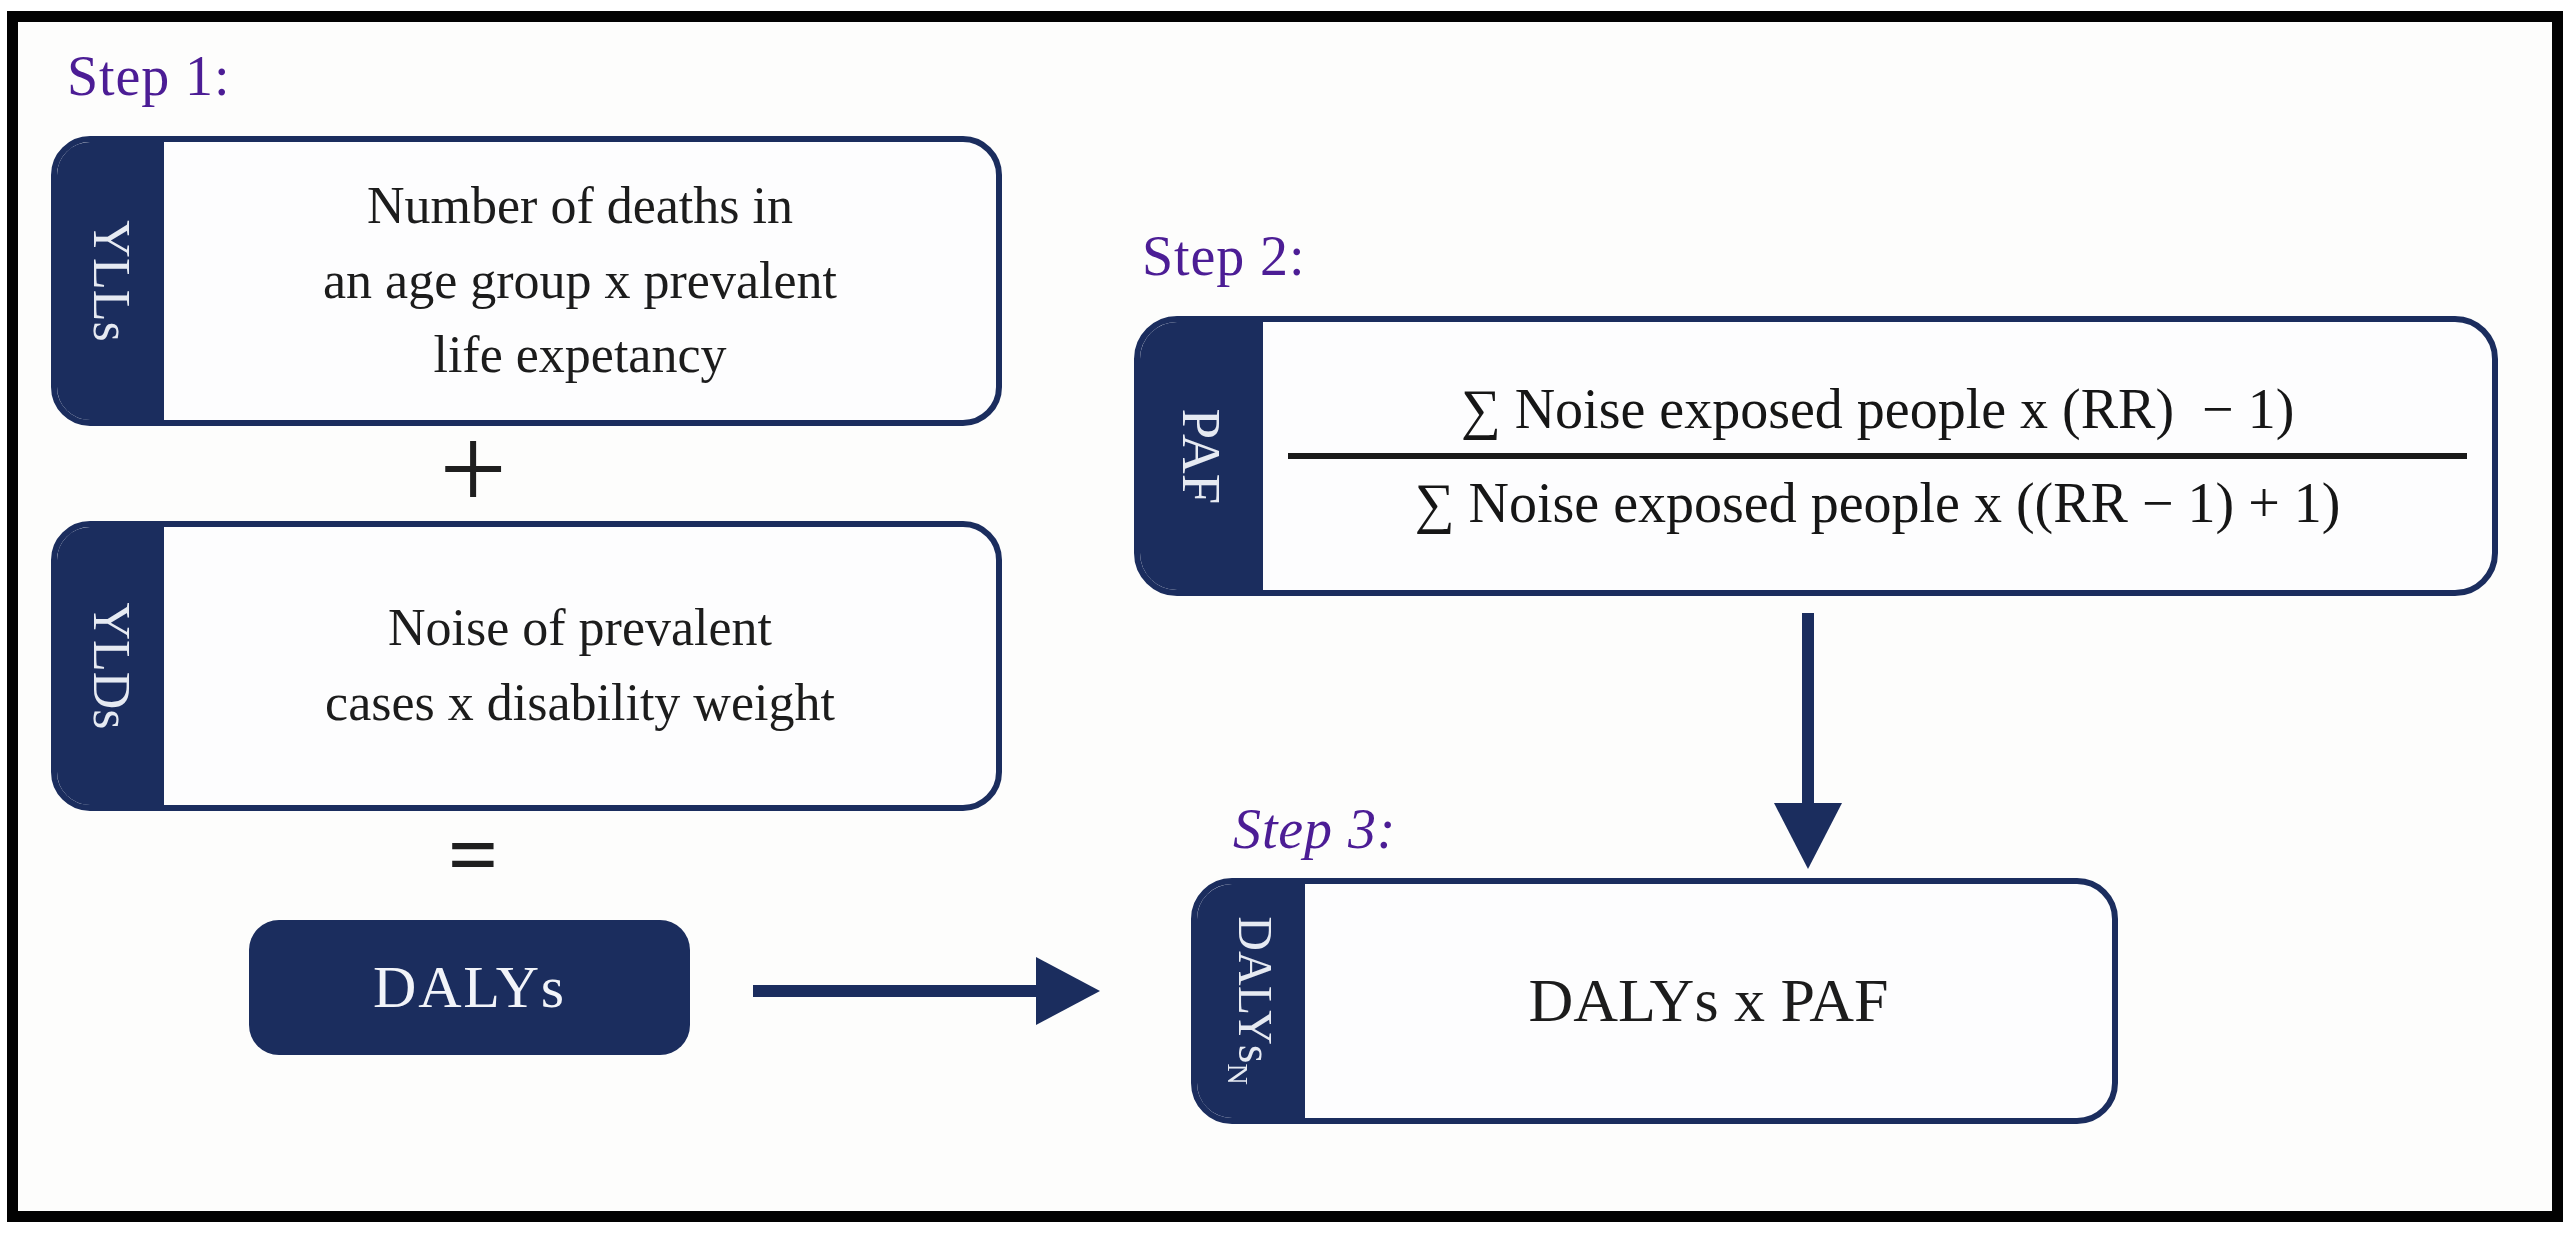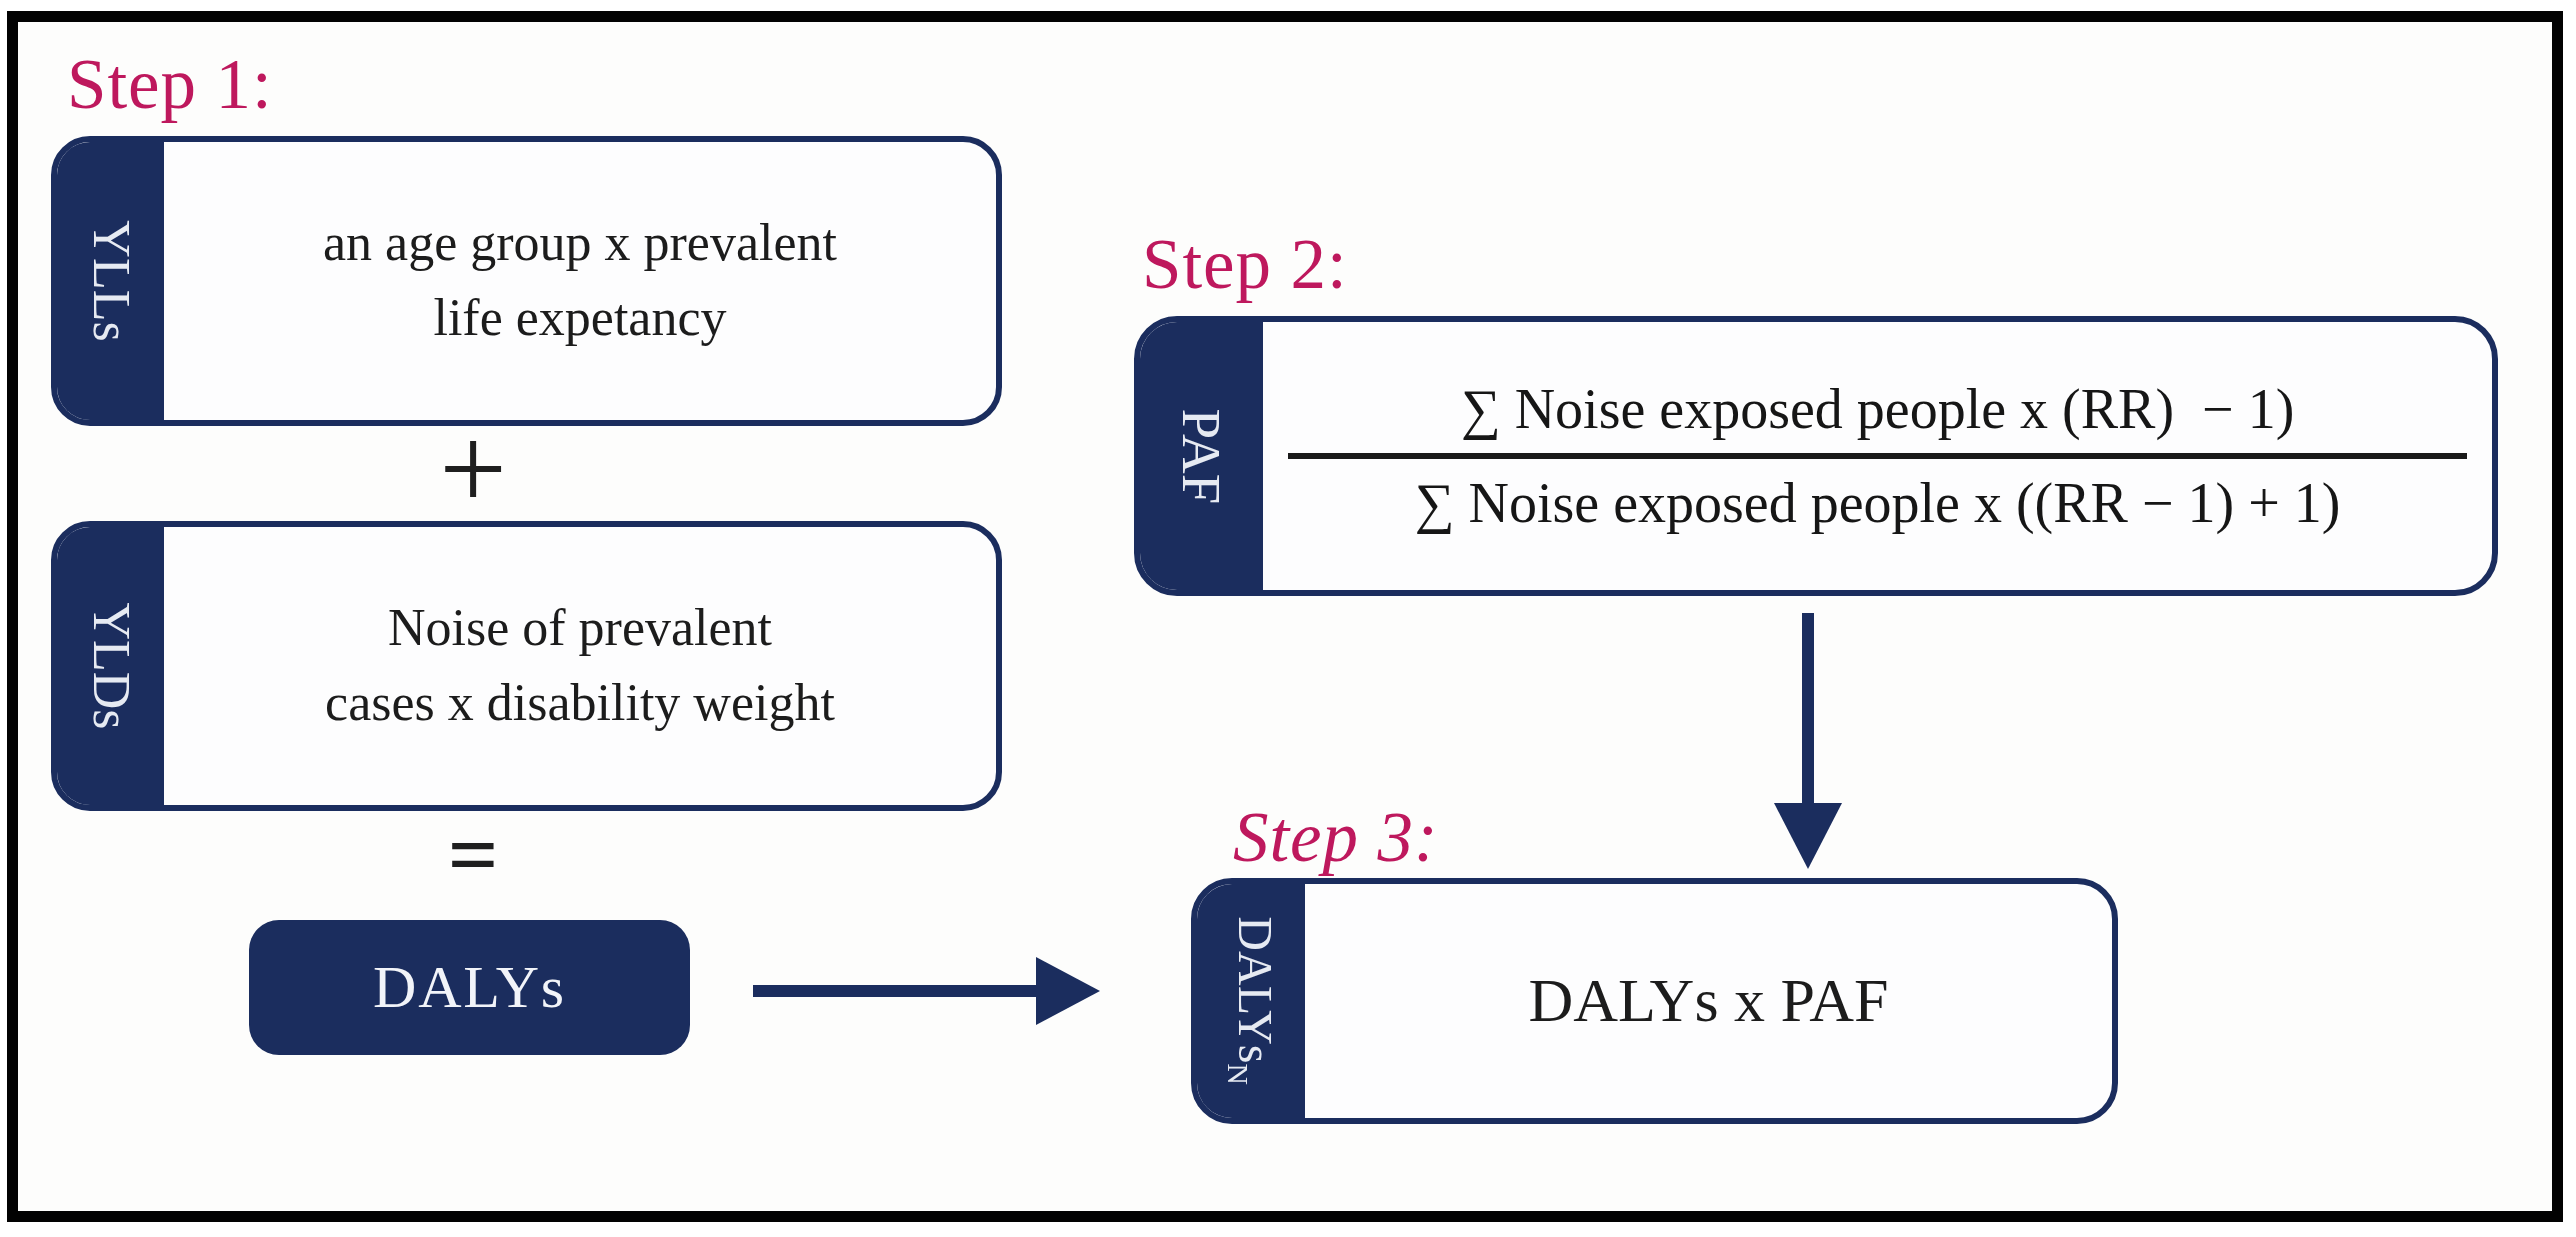--- a/index.html
+++ b/index.html
@@ -5,21 +5,21 @@
   html,body{margin:0;padding:0;background:#ffffff;}
   .stage{
     position:relative;width:2576px;height:1237px;background:#ffffff;overflow:hidden;
     font-family:"Liberation Serif","DejaVu Serif",serif;
   }
   .frame{
     position:absolute;left:7px;top:10.7px;width:2556px;height:1211px;
     box-sizing:border-box;border:11.5px solid #020202;background:#fdfdfc;
   }
   .step-label{
-    position:absolute;font-size:71px;color:#be185d;letter-spacing:0.9px;white-space:nowrap;
+    position:absolute;font-size:56px;color:#4c1d95;letter-spacing:0.9px;white-space:nowrap;
   }
   .tabbox{
     position:absolute;box-sizing:border-box;display:flex;overflow:hidden;
     border:6.2px solid #1b2d5e;background:#fdfdfe;border-radius:39px;
   }
   .tab{
     background:#1b2d5e;display:flex;align-items:center;justify-content:center;flex:0 0 auto;
   }
   .tab-label{
     transform:rotate(90deg);color:#e6eaf2;white-space:nowrap;line-height:1;
@@ -50,20 +50,21 @@
 
   <div class="frame"></div>
 
   <div class="step-label" style="left:67px;top:44px;">Step 1:</div>
 
   <div class="tabbox" style="left:51px;top:136px;width:951px;height:290px;">
     <div class="tab" style="width:107px;">
       <span class="tab-label" style="font-size:52px;">YLLs</span>
     </div>
     <div class="box-content">
+      <div class="body-line">Number of deaths in</div>
       <div class="body-line">an age group x prevalent</div>
       <div class="body-line">life expetancy</div>
     </div>
   </div>
 
   <div class="operator" style="left:473px;top:469px;font-size:120px;font-weight:400;">+</div>
 
   <div class="tabbox" style="left:51px;top:521px;width:951px;height:290px;">
     <div class="tab" style="width:107px;">
       <span class="tab-label" style="font-size:52px;">YLDs</span>

